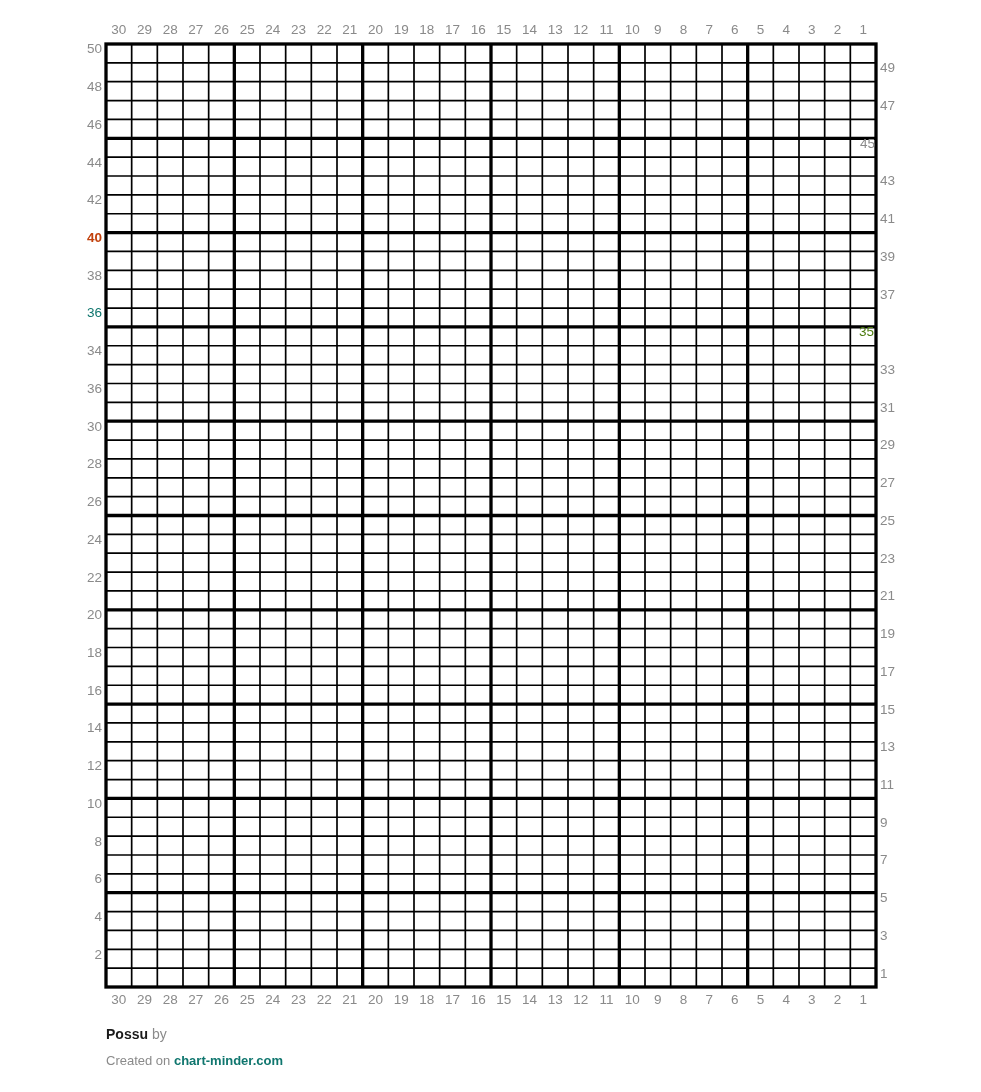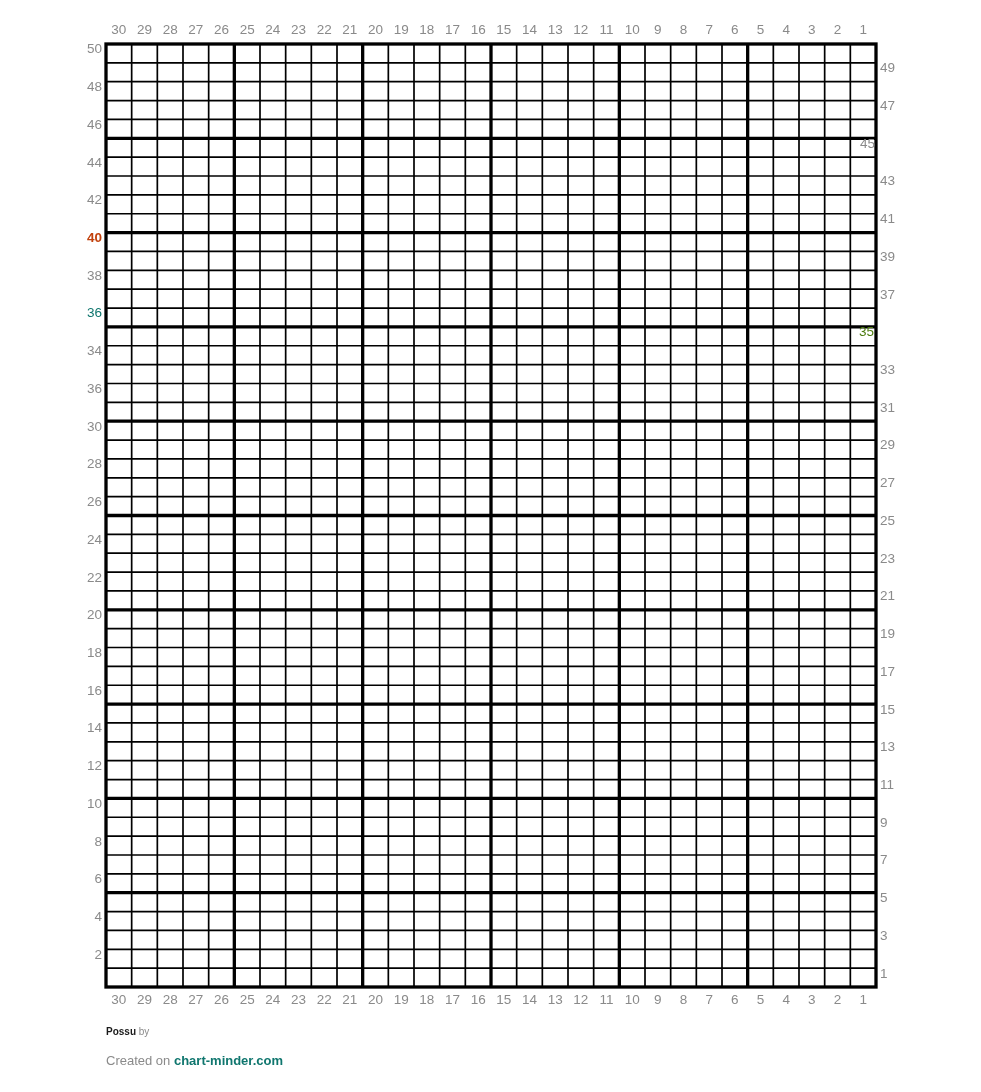--- a/index.html
+++ b/index.html
@@ -19,21 +19,21 @@
     white-space: nowrap;
   }
   .axis-label.h { transform: translateX(-50%); text-align: center; }
   .axis-label.left { text-align: right; transform: translateY(-50%); }
   .axis-label.right { text-align: left; transform: translateY(-50%); }
   #grid-svg { position: absolute; display: block; }
   #footer-title {
     position: absolute;
     left: 106px;
     top: 1026px;
-    font-size: 10px;
+    font-size: 14px;
     color: #8a8a8a;
   }
   #footer-title .title-name { font-weight: bold; color: #1a1a1a; }
   #footer-credit {
     position: absolute;
     left: 106px;
     top: 1053px;
     font-size: 13px;
     color: #8a8a8a;
   }

